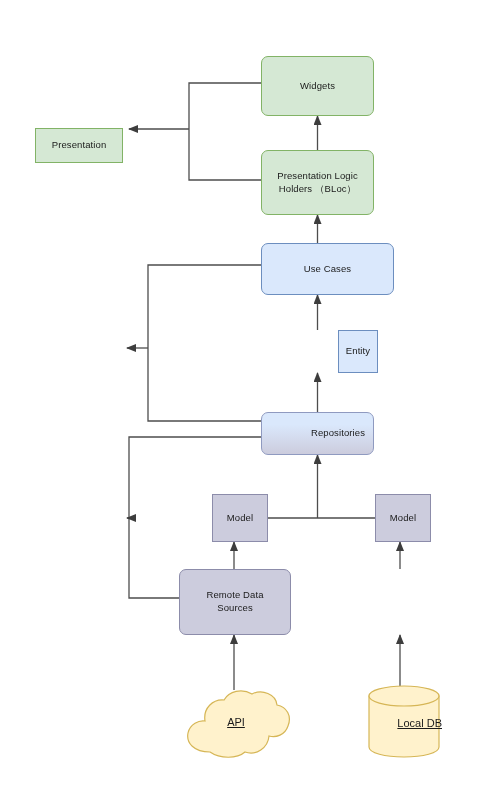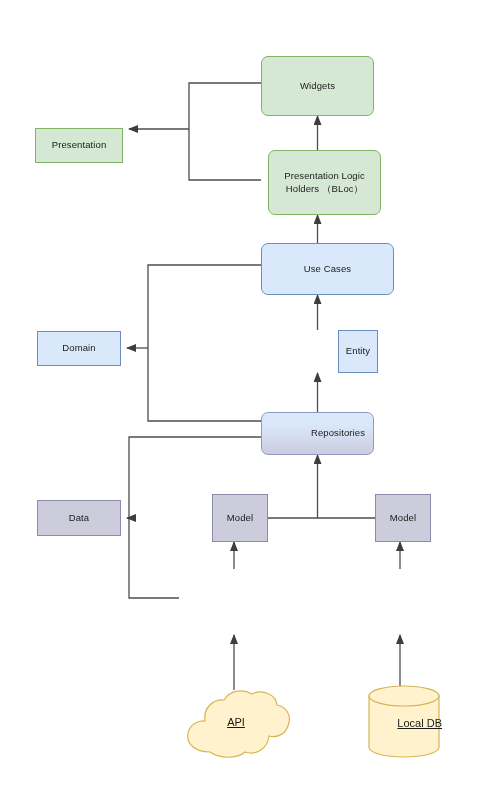--- a/index.html
+++ b/index.html
@@ -72,33 +72,27 @@
 
       <path d="M261,437 L129,437 L129,598 L179,598"></path>
       <path d="M129,518 L127,518" marker-end="url(#ah)"></path>
     </g>
   </svg>
 
   <div class="node tag tag-presentation" style="left:35px;top:128px;width:88px;height:35px;">
     <span>Presentation</span>
   </div>
 
-  <div class="node tag tag-domain" style="left:37px;top:331px;width:84px;height:35px;">
-    <span>Domain</span>
-  </div>
 
-  <div class="node tag tag-data" style="left:37px;top:500px;width:84px;height:36px;">
-    <span>Data</span>
-  </div>
 
   <div class="node rbox green" style="left:261px;top:56px;width:113px;height:60px;">
     <span>Widgets</span>
   </div>
 
-  <div class="node rbox green" style="left:261px;top:150px;width:113px;height:65px;flex-direction:column;margin-left:7px;">
+  <div class="node rbox green" style="left:261px;top:150px;width:113px;height:65px;flex-direction:column;">
     <span>Presentation Logic</span>
     <span>Holders （BLoc）</span>
   </div>
 
   <div class="node rbox blue" style="left:261px;top:243px;width:133px;height:52px;justify-content:center;">
     <span>Use Cases</span>
   </div>
 
   <div class="node sq blue" style="left:298px;top:330px;width:40px;height:43px;margin-left:40px;">
     <span>Entity</span>
@@ -109,20 +103,24 @@
   </div>
 
   <div class="node sq purple" style="left:212px;top:494px;width:56px;height:48px;">
     <span>Model</span>
   </div>
 
   <div class="node sq purple" style="left:375px;top:494px;width:56px;height:48px;">
     <span>Model</span>
   </div>
 
+  <div class="node rbox purple" style="left:179px;top:569px;width:112px;height:66px;flex-direction:column;">
+    <span>Remote Data</span>
+    <span>Sources</span>
+  </div>
 
 
   <svg class="shape" style="left:180px;top:686px;" width="112" height="74" viewBox="0 0 112 74" xmlns="http://www.w3.org/2000/svg">
     <path d="M30,66 C14,66 6,57 8,47 C10,38 19,34 25,35
              C23,22 33,13 44,14 C49,5 62,2 72,8
              C82,3 96,8 97,19 C107,21 112,30 108,40
              C105,49 96,52 89,50 C88,62 76,70 65,66
              C57,73 40,73 30,66 Z" fill="#fff2cc" stroke="#d6b656" stroke-width="1.2"></path>
   </svg>
   <div class="shape-label" style="left:180px;top:702px;width:112px;height:40px;">

